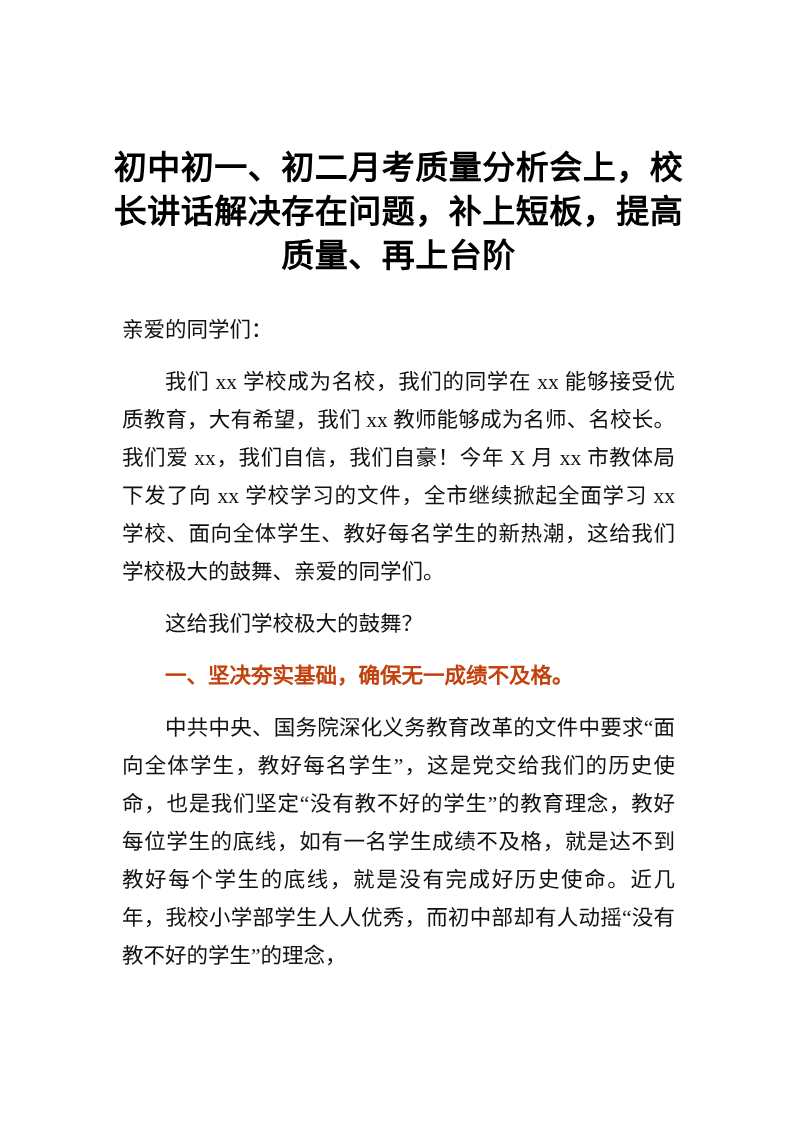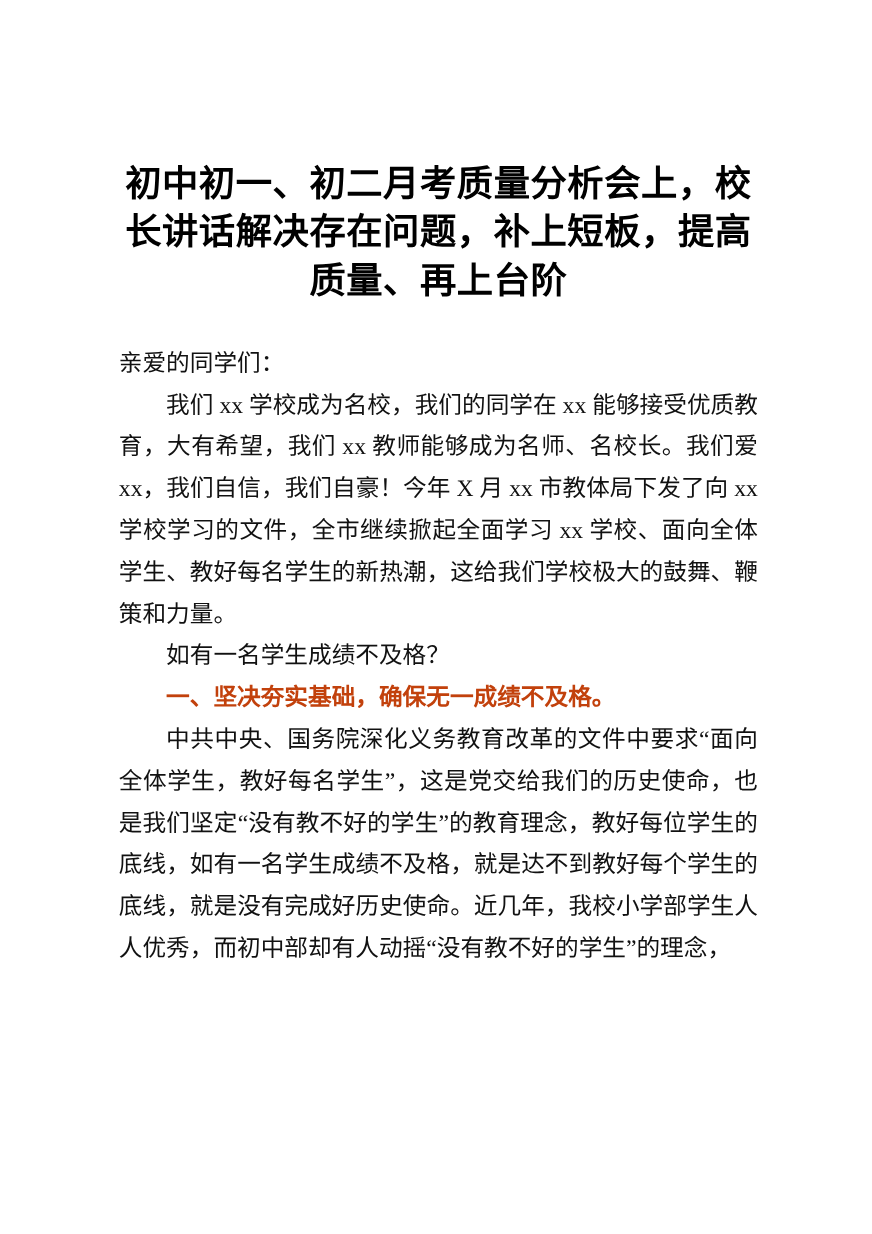--- a/index.html
+++ b/index.html
@@ -21,21 +21,21 @@
   .doc-title {
     margin: 0 0 33px 0;
     font-size: 33px;
     font-weight: bold;
     line-height: 44px;
     text-align: center;
     letter-spacing: 0.5px;
     color: #000000;
   }
   .doc-body p {
-    margin: 0;
+    margin: 14px;
     font-size: 21.5px;
     line-height: 38px;
     text-align: justify;
     color: #111111;
   }
   .doc-body p.indent {
     text-indent: 2em;
   }
   .doc-body p.bold {
     font-weight: bold;
@@ -43,18 +43,18 @@
   }
 </style>
 </head>
 <body>
 
 <div class="page">
   <h1 class="doc-title">初中初一、初二月考质量分析会上，校长讲话解决存在问题，补上短板，提高质量、再上台阶</h1>
 
   <div class="doc-body">
     <p>亲爱的同学们：</p>
-    <p class="indent">我们 xx 学校成为名校，我们的同学在 xx 能够接受优质教育，大有希望，我们 xx 教师能够成为名师、名校长。我们爱 xx，我们自信，我们自豪！今年 X 月 xx 市教体局下发了向 xx 学校学习的文件，全市继续掀起全面学习 xx 学校、面向全体学生、教好每名学生的新热潮，这给我们学校极大的鼓舞、鞭策和力量。</p>
-    <p class="indent">如有一名学生成绩不及格？</p>
+    <p class="indent">我们 xx 学校成为名校，我们的同学在 xx 能够接受优质教育，大有希望，我们 xx 教师能够成为名师、名校长。我们爱 xx，我们自信，我们自豪！今年 X 月 xx 市教体局下发了向 xx 学校学习的文件，全市继续掀起全面学习 xx 学校、面向全体学生、教好每名学生的新热潮，这给我们学校极大的鼓舞、亲爱的同学们。</p>
+    <p class="indent">这给我们学校极大的鼓舞？</p>
     <p class="indent bold">一、坚决夯实基础，确保无一成绩不及格。</p>
     <p class="indent">中共中央、国务院深化义务教育改革的文件中要求“面向全体学生，教好每名学生”，这是党交给我们的历史使命，也是我们坚定“没有教不好的学生”的教育理念，教好每位学生的底线，如有一名学生成绩不及格，就是达不到教好每个学生的底线，就是没有完成好历史使命。近几年，我校小学部学生人人优秀，而初中部却有人动摇“没有教不好的学生”的理念，</p>
   </div>
 </div>
 
 </body></html>

